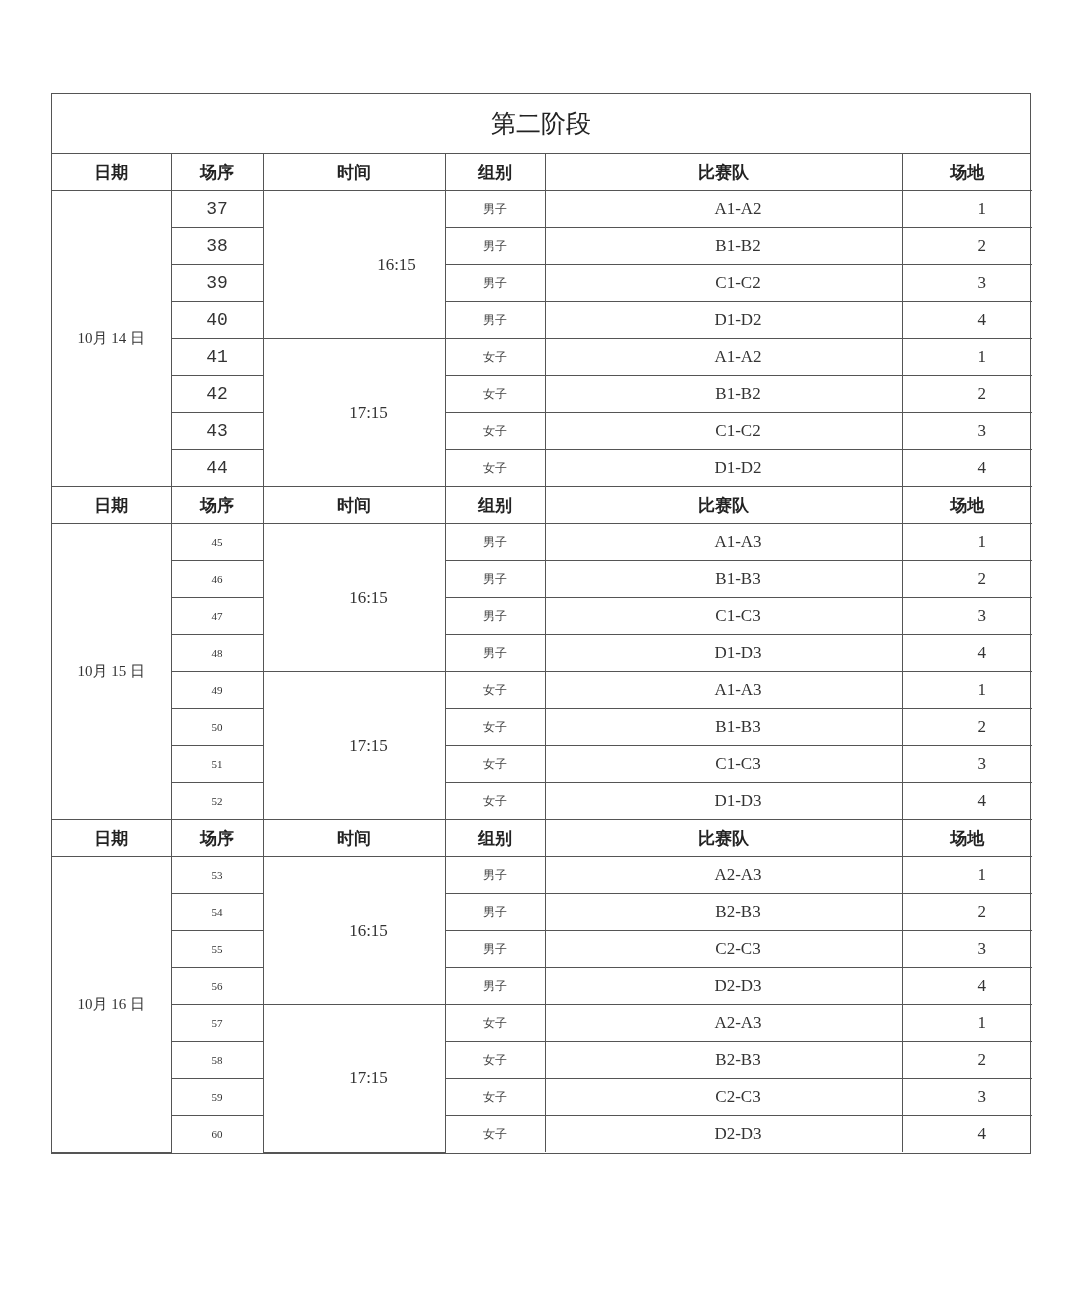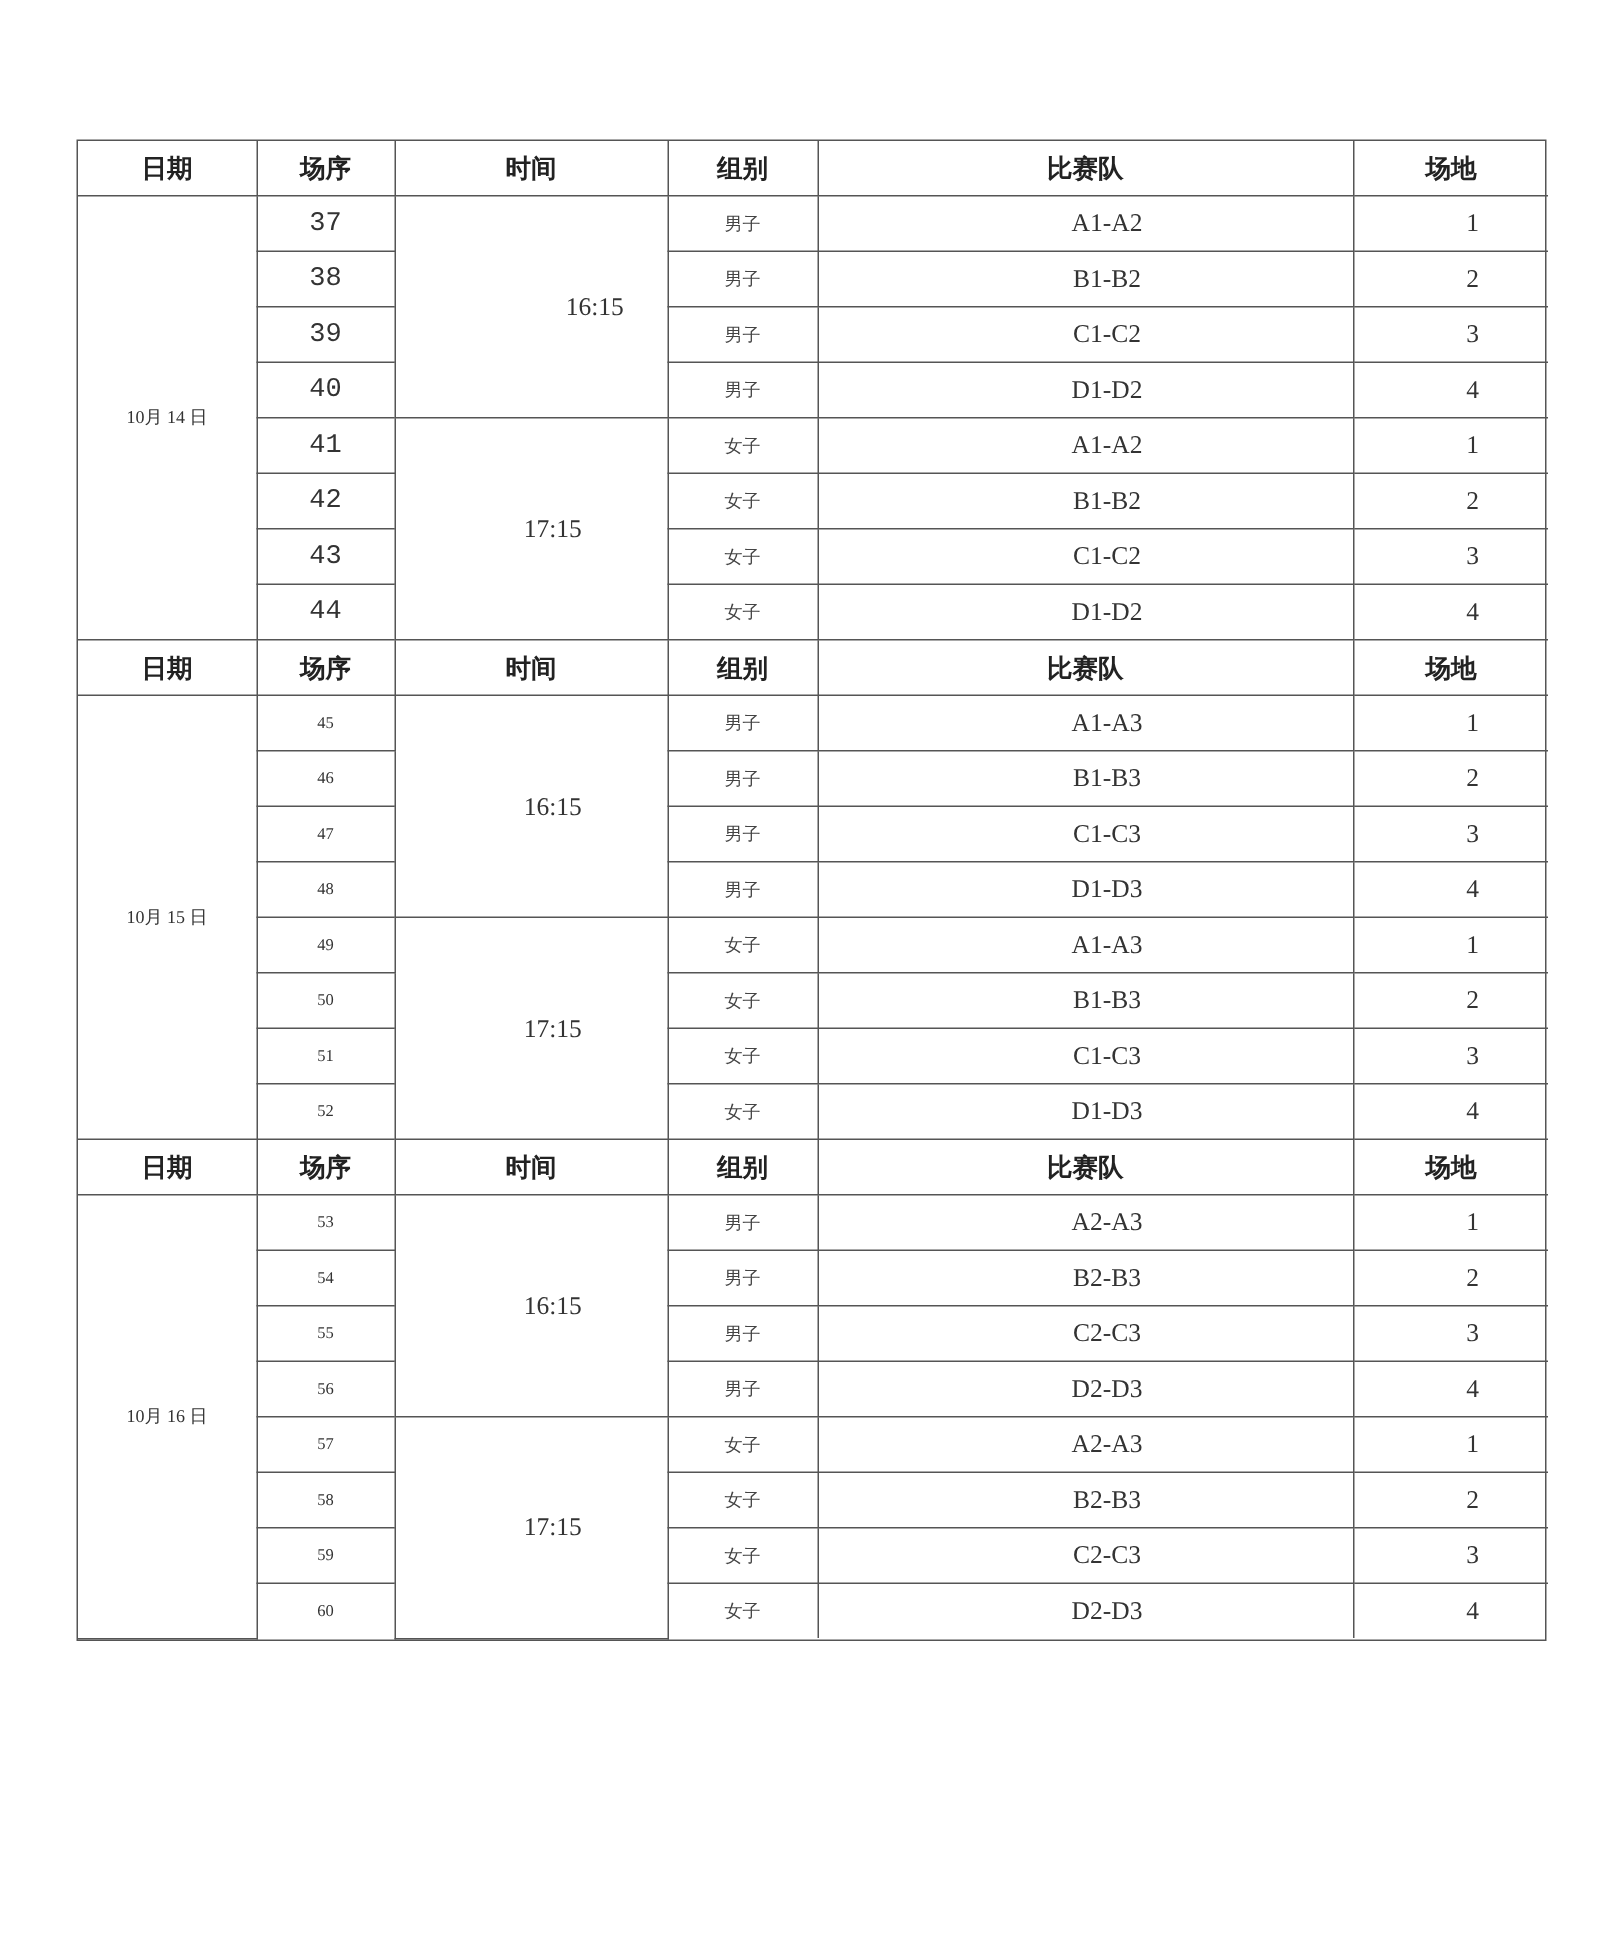--- a/index.html
+++ b/index.html
@@ -10,27 +10,28 @@
   td { border:1.5px solid #555; text-align:center; vertical-align:middle; height:36px; padding:0; font-size:16px; color:#333; }
   tr:first-child td { border-top:none; }
   td:first-child { border-left:none; }
   td:last-child { border-right:none;margin-top:32px; }
   tr.last td { border-bottom:none; }
   tr.hdr td { font-family:"DejaVu Sans", sans-serif; font-weight:bold; font-size:17px; color:#222; }
   td.seq { font-family:"Liberation Serif", serif; font-size:11px; }
   td.seq.sans { font-family:Liberation Mono, monospace; font-size:18px; }
   td.grp { font-family:"DejaVu Serif", serif; font-size:12px; color:#444; }
   td.team, td.court, td.time { font-family:"Liberation Serif", serif; font-size:17px;padding-left:29px; }
-  td.date { font-family:"Liberation Serif", serif; font-size:12px; }
+  td.date { font-family:"Liberation Serif", serif; font-size:15px; }
   td.time.offset span { position:relative; left:28px; }
 </style>
 </head>
 <body>
 
 <div class="sheet">
+  <div class="title">第二阶段</div>
   <table>
     <colgroup>
       <col style="width:119px">
         <col style="width:92px">
         <col style="width:182px">
         <col style="width:100px">
         <col style="width:357px">
         <col style="width:130px">
     </colgroup>
     <tbody id="tbody">

